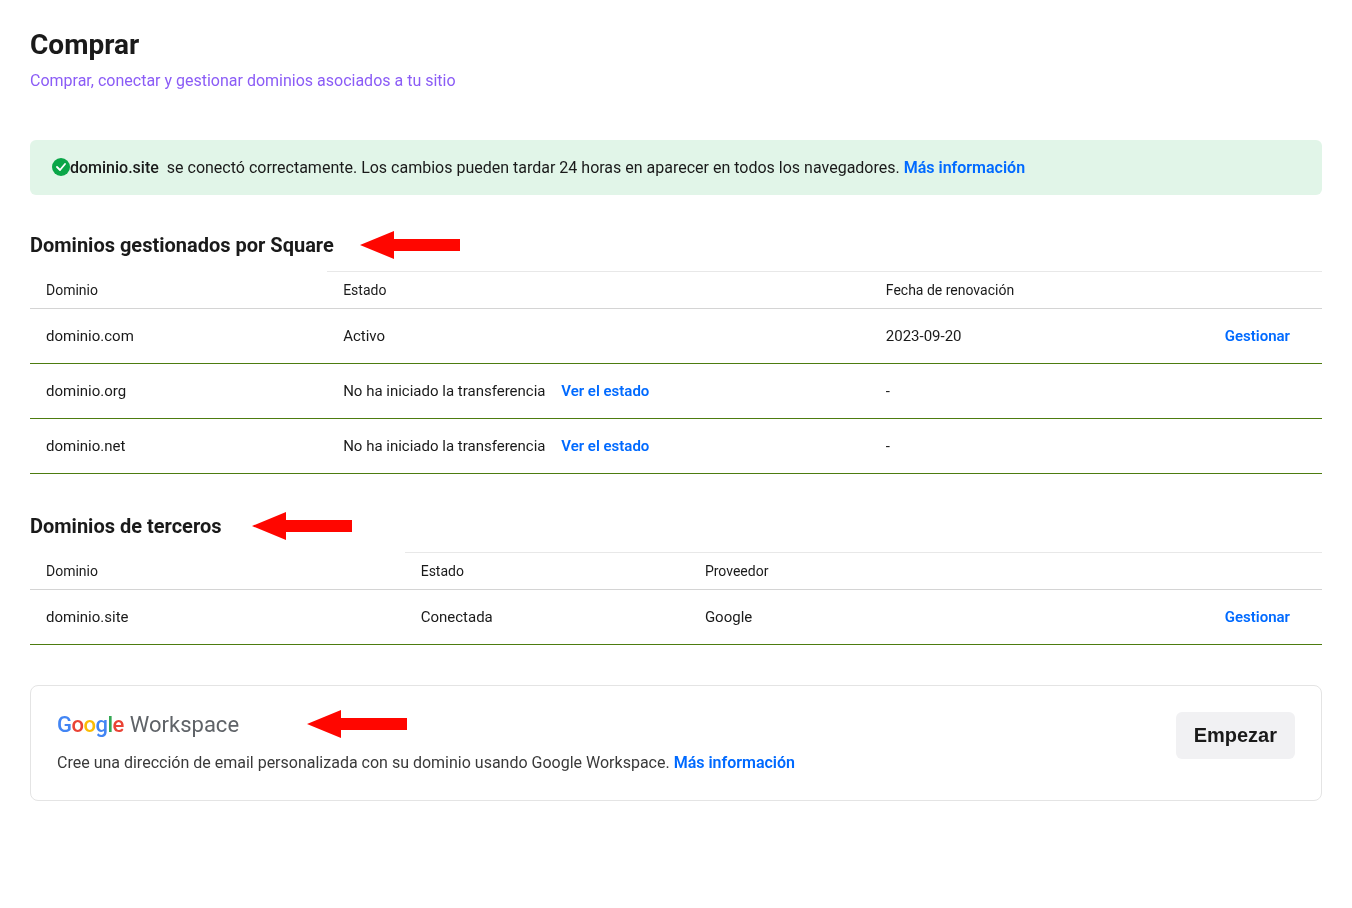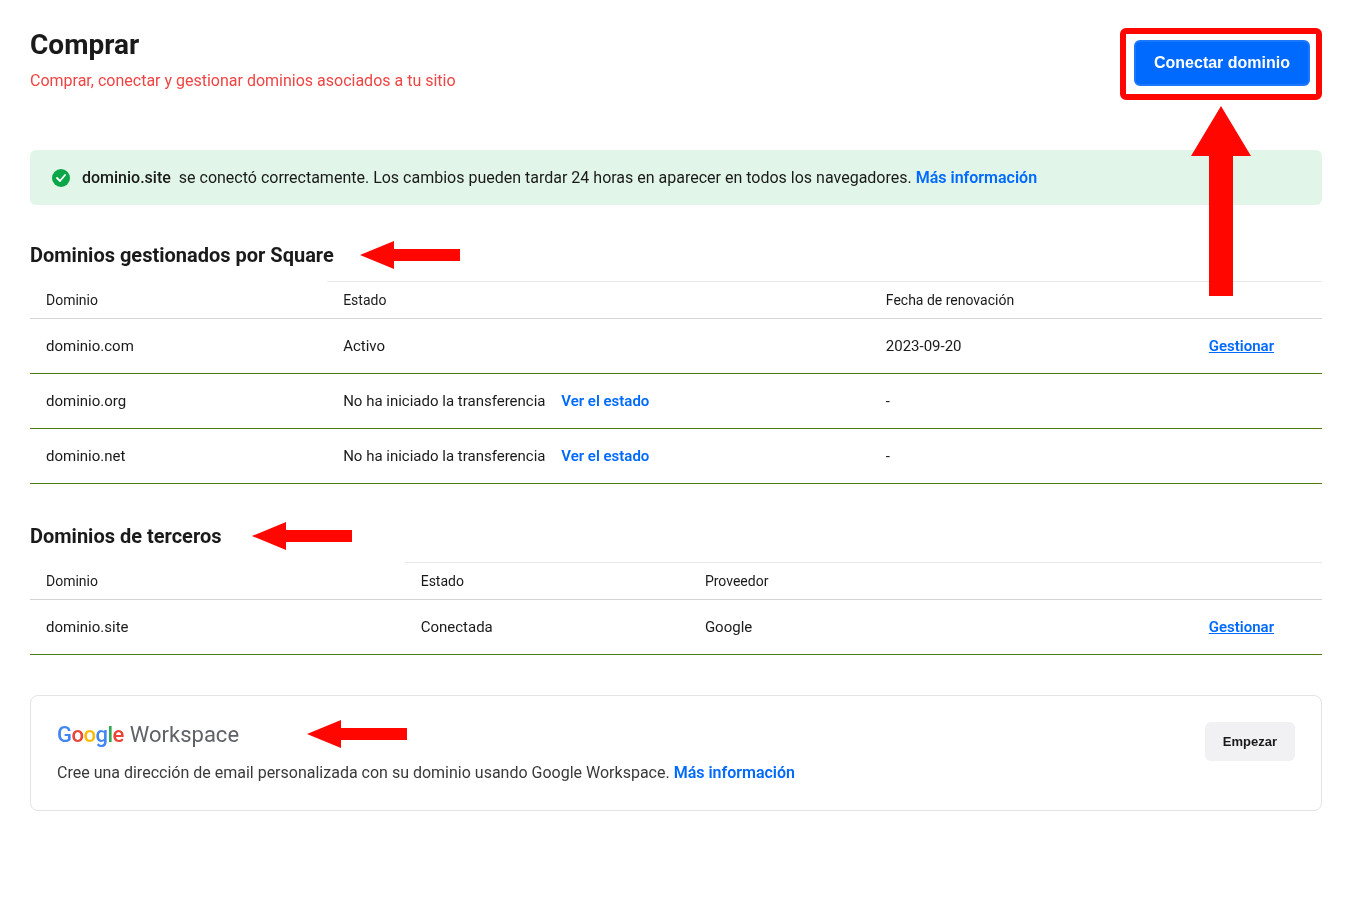--- a/index.html
+++ b/index.html
@@ -16,21 +16,21 @@
       align-items: flex-start;
       margin-bottom: 50px;
     }
     .page-title {
       font-size: 28px;
       font-weight: 700;
       margin-bottom: 10px;
     }
     .page-subtitle {
       font-size: 16px;
-      color: #ef4444;
+      color: #8b5cf6;
       font-weight: 400;
     }
     .connect-wrap {
       position: relative;
       border: 6px solid #ff0600;
       border-radius: 6px;
       padding: 6px 6px 8px 8px;
     }
     .connect-btn {
       background: #006aff;
@@ -40,22 +40,22 @@
       padding: 12px 18px;
       font-size: 16px;
       font-weight: 600;
       cursor: pointer;
     }
     .alert {
       background: #e1f5e8;
       border-radius: 6px;
       padding: 18px 22px;
       display: flex;
-      align-items: center;
-      gap: 12px;
+      align-items: flex-start;
+      gap: 0;
       margin-bottom: 38px;
       font-size: 16px;
     }
     .alert .check {
       width: 18px; height: 18px;
       background: #0aa648;
       border-radius: 50%;
       display: flex; align-items: center; justify-content: center;
       flex-shrink: 0;
     }
@@ -91,72 +91,63 @@
     .link-action {
       color: #006aff;
       font-weight: 600;
       cursor: pointer;
       margin-left: 12px;
     }
     .manage-link {
       color: #006aff;
       font-weight: 600;
       cursor: pointer;
-      text-align: left;
+      text-align: center;
       display: block;
-      text-decoration: underline;
     }
     .card {
       border: 1px solid #e4e4e4;
       border-radius: 8px;
       padding: 26px 26px 28px 26px;
       display: flex;
       justify-content: space-between;
       align-items: flex-start;
       gap: 20px;
     }
     .card-left { flex: 1; }
     .card-logo { display:flex; align-items:center; gap:4px; margin-bottom: 16px; }
     .card-title { font-size: 19px; font-weight: 700; margin-bottom: 10px; }
     .card-desc { font-size: 16px; color: #3a3a3a; }
     .card-desc .link { color: #006aff; font-weight: 600; cursor:pointer; }
     .card-btn {
       background: #f1f1f3;
       border: none;
       border-radius: 6px;
       padding: 12px 18px;
-      font-size: 13px;
+      font-size: 20px;
       font-weight: 600;
       cursor: pointer;
       color: #1a1a1a;
     }
     .google-logo { font-size: 22px; font-weight: 500; letter-spacing: -0.5px; }
     .g-b{color:#4285F4}.g-r{color:#EA4335}.g-y{color:#FBBC05}.g-g{color:#34A853}
     .workspace-txt { font-size: 22px; color:#5f6368; font-weight:400; margin-left:2px;}
     .col-domain{width:23%}.col-status{width:42%}.col-renew{width:25%}.col-act{width:10%; text-align:right;}
     .col2-domain{width:29%}.col2-status{width:22%}.col2-prov{width:39%}.col2-act{width:10%; text-align:right;}
     thead tr th:first-child, tbody tr td:first-child { padding-left: 16px; }
     .section-wrap{position:relative;}
     .annot{position:absolute; pointer-events:none;}
   </style>
 </head>
 <body>
 
 <div class="header-row">
   <div>
     <h1 class="page-title">Comprar</h1>
     <p class="page-subtitle">Comprar, conectar y gestionar dominios asociados a tu sitio</p>
-  </div>
-  <div class="connect-wrap">
-    <button class="connect-btn">Conectar dominio</button>
-    <div class="annot" style="top:72px; left:50%; transform:translateX(-50%);">
-      <svg width="60" height="190" viewBox="0 0 60 190">
-        <polygon points="30,0 60,50 42,50 42,190 18,190 18,50 0,50" fill="#ff0600"></polygon>
-      </svg>
-    </div>
   </div>
 </div>
 
 <div class="alert">
   <span class="check">
     <svg width="10" height="10" viewBox="0 0 10 10">
         <path d="M1 5 L4 8 L9 2" stroke="#fff" stroke-width="1.8" fill="none" stroke-linecap="round" stroke-linejoin="round"></path>
       </svg>
   </span>
   <span>

